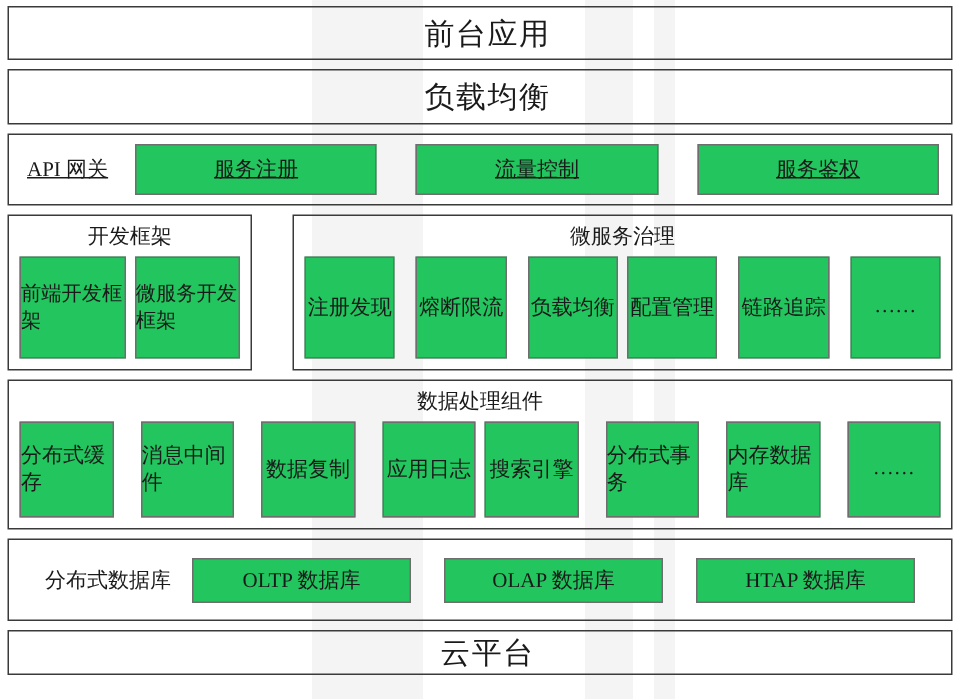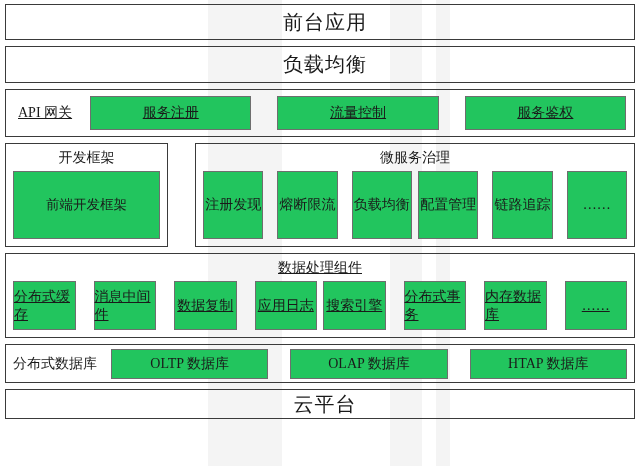--- a/index.html
+++ b/index.html
@@ -58,25 +58,25 @@
   }
   .panel-title{text-align:center;font-size:14px;padding:2px 0 4px;}
   .panel.dev{width:163px;}
   .panel.gov{flex:1;margin-left:17px;}
   .grid{display:flex;flex-direction:row;gap:6px;flex:1;}
   .grid-row{display:flex;gap:14px;flex:1;}
   .grid-row .cell{flex:1;}
   .panel.dev .grid-row .cell{font-size:13.5px;}
 
   
-  .data-panel{height:85px;text-decoration:underline;}
+  .data-panel{height:100px;}
   .data-panel .grid-row{gap:18px;}
 
   
-  .db{height:39px;padding:0 7px;gap:10px;justify-content:flex-start;}
+  .db{height:55px;padding:0 24px;gap:10px;justify-content:flex-start;}
   .db-label{font-size:14px;white-space:nowrap;padding-right:4px;}
   .db-items{display:flex;flex:1;gap:22px;border-radius:11px;}
   .db-items .cell{flex:1;height:30px;}
 
   
   .bar.cloud{height:30px;}
 </style>
 </head>
 <body>
 
@@ -103,20 +103,23 @@
     </div>
   </div>
 
   <div class="mid">
 
     <div class="panel dev">
       <div class="panel-title">开发框架</div>
       <div class="grid">
         <div class="grid-row">
           <div class="cell">前端开发框架</div>
+        </div>
+        <div class="grid-row">
+          <div class="cell">微服务开发框架</div>
         </div>
       </div>
     </div>
 
     <div class="panel gov">
       <div class="panel-title">微服务治理</div>
       <div class="grid">
         <div class="grid-row">
           <div class="cell">注册发现</div>
           <div class="cell">熔断限流</div>

